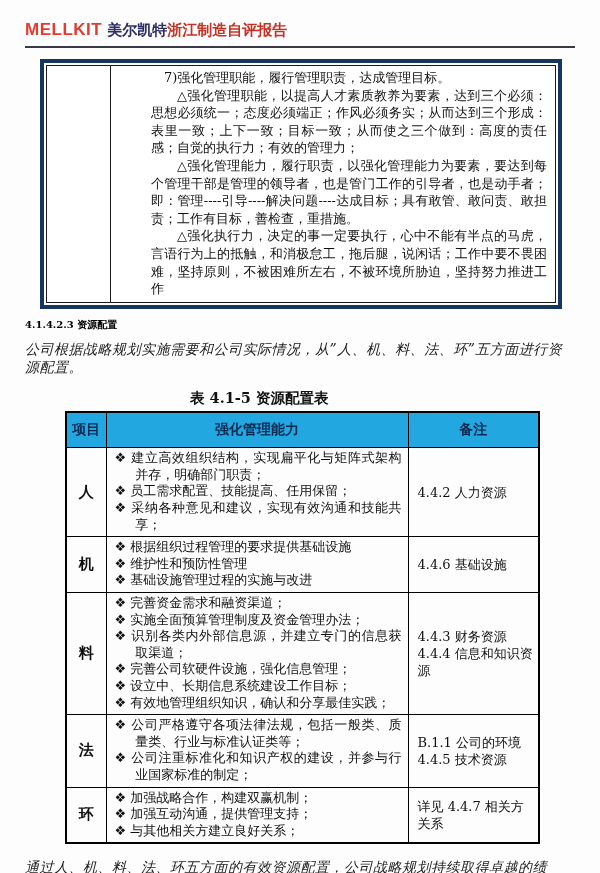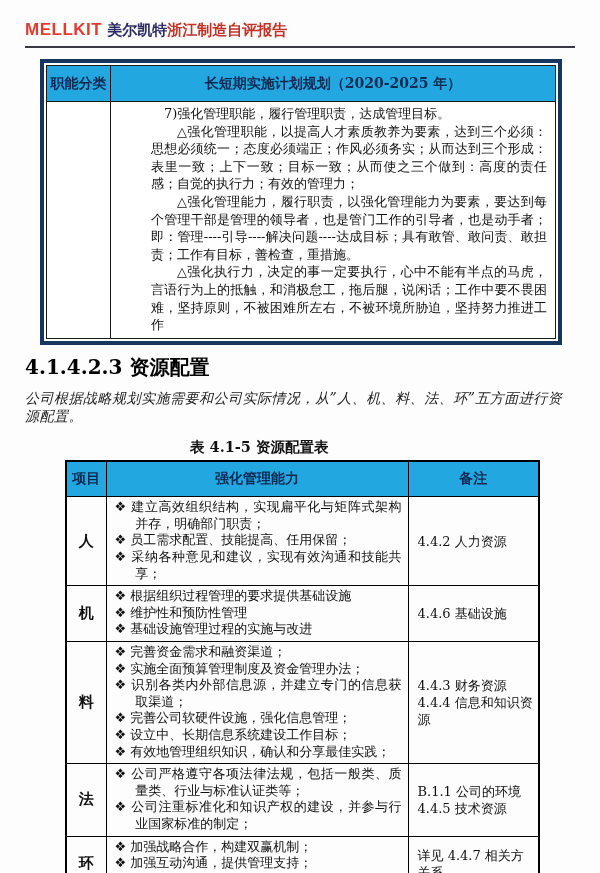--- a/index.html
+++ b/index.html
@@ -21,21 +21,21 @@
   .plan-table th, .plan-table td { border:1px solid #1a1a1a; vertical-align:top; }
   .cyan-head { background:#23a7e1; color:#0d2a52; font-weight:bold;
     font-size:14px; text-align:center; vertical-align:middle !important; }
   .plan-col1 { width:64px; }
   .plan-table th { height:36px; }
   .plan-body-cell { padding:3px 8px 4px 8px; }
   .plan-para { font-size:13px; line-height:17.6px; text-align:justify; text-indent:2em;margin-left:32px; }
   .plan-para.indent-one { text-indent:1em; }
 
   
-  .section-heading { margin:9px 16px 0 25px; font-size:20px; font-weight:bold; color:#000; }
+  .section-heading { margin:9px 16px 0 25px; font-size:10px; font-weight:bold; color:#000; }
   .kai-para { margin:9px 25px 0 25px; font-size:14px; font-style:italic;
     color:#1c1c1c; letter-spacing:0.5px; }
   .table-caption { margin:12px 0 3px 190px; font-size:14.5px; font-weight:bold; }
 
   
   .res-table { margin-left:65px; width:475px; border-collapse:collapse;
     border:2px solid #000; table-layout:fixed; }
   .res-table th, .res-table td { border:1px solid #000; vertical-align:middle; }
   .res-table th { height:36px; font-size:14px; }
   .col-item { width:40px; }
@@ -55,24 +55,20 @@
 
 <div class="page-header">
   <span class="logo">MELLKIT</span>
   <span class="title-navy">美尔凯特</span><span class="title-red">浙江制造自评报告</span>
 </div>
 <div class="header-rule"></div>
 
 <div class="plan-wrap">
   <table class="plan-table">
     <tbody>
-        <tr>
-      <th class="cyan-head plan-col1">职能分类</th>
-      <th class="cyan-head">长短期实施计划规划（2020-2025 年）</th>
-    </tr>
     <tr>
       <td class="plan-col1"></td>
       <td class="plan-body-cell" id="plan-body">
             <div class="plan-para indent-one">7)强化管理职能，履行管理职责，达成管理目标。</div>
             <div class="plan-para">△强化管理职能，以提高人才素质教养为要素，达到三个必须：思想必须统一；态度必须端正；作风必须务实；从而达到三个形成：表里一致；上下一致；目标一致；从而使之三个做到：高度的责任感；自觉的执行力；有效的管理力；</div>
             <div class="plan-para">△强化管理能力，履行职责，以强化管理能力为要素，要达到每个管理干部是管理的领导者，也是管门工作的引导者，也是动手者；即：管理----引导----解决问题----达成目标；具有敢管、敢问责、敢担责；工作有目标，善检查，重措施。</div>
             <div class="plan-para">△强化执行力，决定的事一定要执行，心中不能有半点的马虎，言语行为上的抵触，和消极怠工，拖后腿，说闲话；工作中要不畏困难，坚持原则，不被困难所左右，不被环境所胁迫，坚持努力推进工作</div>
           </td>
     </tr>
   </tbody>

